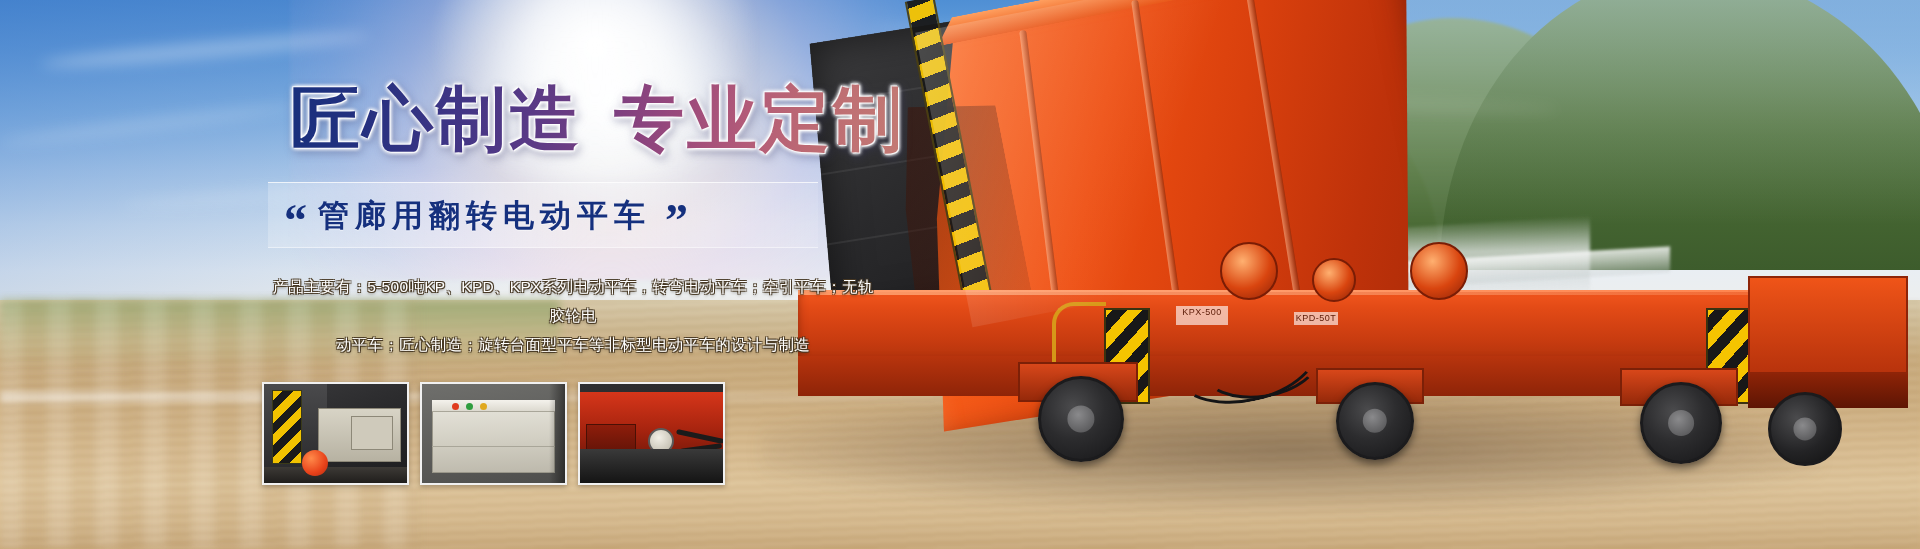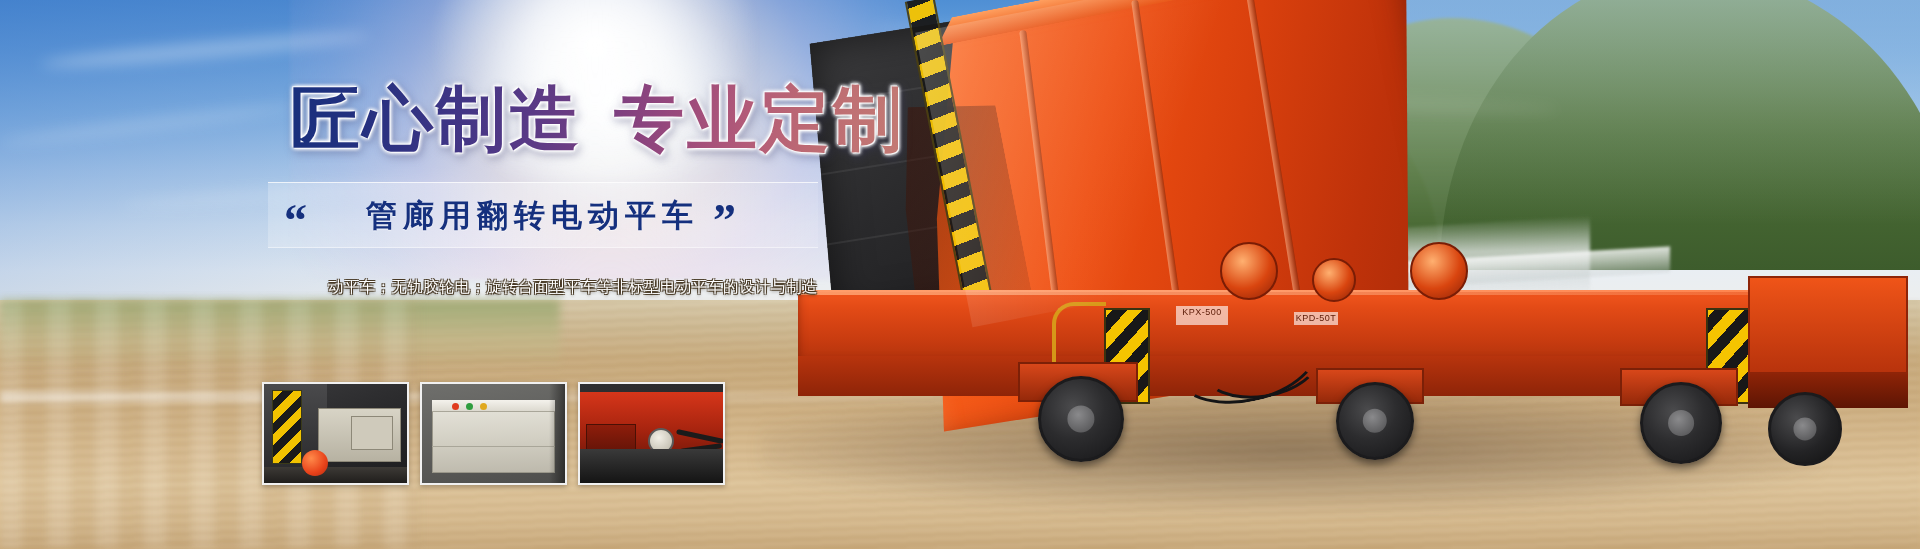--- a/index.html
+++ b/index.html
@@ -176,21 +176,20 @@
     font-size:46px; font-weight:bold; color:#15307e;
     line-height:1; letter-spacing:-3px;
     font-family:"Liberation Serif", serif;
   }
   .quote-open { margin-top:10px; }
   .quote-close { margin-top:10px; }
   .sub-text {
     font-size:31px; font-weight:bold; color:#15307e;
     letter-spacing:6px; white-space:nowrap;
     text-shadow:0 1px 1px rgba(255,255,255,.6);
-    margin-left:48px;
   }
 
   
   .desc {
     position:absolute; left:268px; top:272px; width:610px;
     text-align:center;
     font-size:15.5px;
     line-height:29px;
     color:#ffffff;
     letter-spacing:.3px;
@@ -526,21 +525,22 @@
   </div>
 
   <div class="sub-panel"></div>
   <div class="sub-row">
     <span class="quote-mark quote-open">“</span>
     <span class="sub-text">管廊用翻转电动平车</span>
     <span class="quote-mark quote-close">”</span>
   </div>
 
   <div class="desc">
-    <div>动平车；无轨胶轮电；旋转台面型平车等非标型电动平车的设计与制造</div>
+    <div>产品主要有：5-500吨KP、KPD、KPX系列电动平车，转弯电动平车；牵引平车；无轨胶轮电</div>
+    <div>动平车；匠心制造；旋转台面型平车等非标型电动平车的设计与制造</div>
   </div>
 
   <div class="thumbs">
     <div class="thumb">
       <div class="t1-bg"></div>
       <div class="t1-wall"></div>
       <div class="t1-body"></div>
       <div class="t1-panel"></div>
       <div class="t1-stripe"></div>
       <div class="t1-floor"></div>

